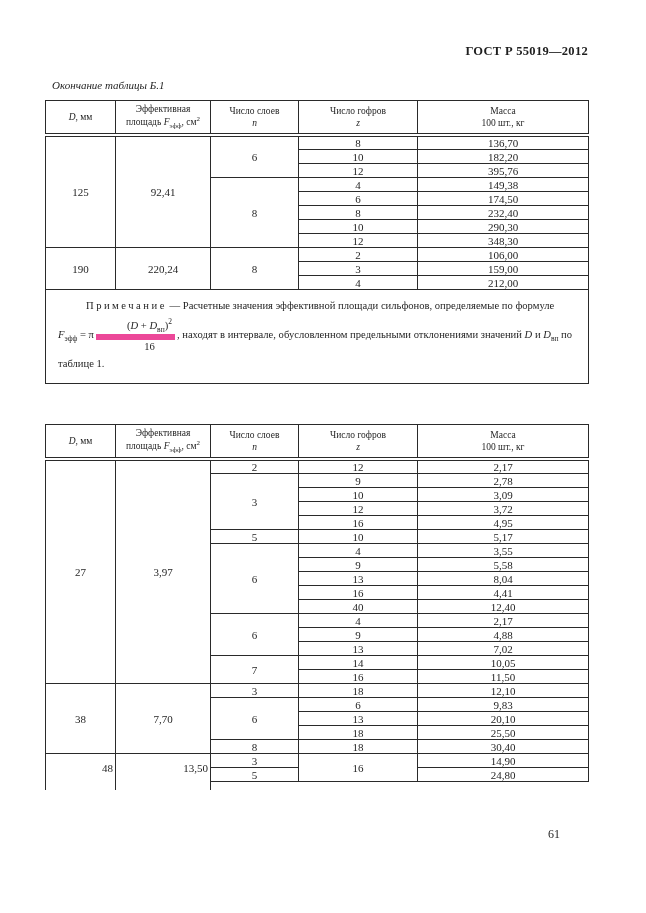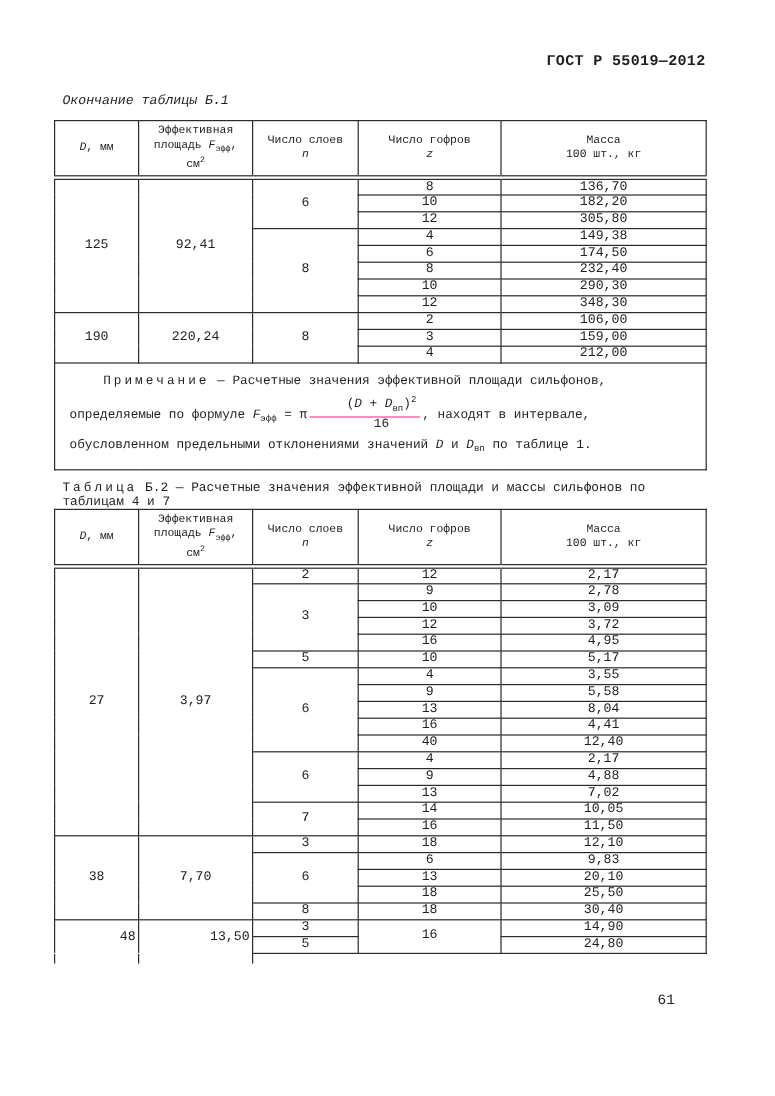--- a/index.html
+++ b/index.html
@@ -1,21 +1,21 @@
 <!DOCTYPE html>
 <html><head>
 <meta charset="utf-8">
 <style>
   * { margin:0; padding:0; box-sizing:border-box; }
   html,body { background:#e8e8e8; }
   .page {
     position:relative;
     width:646px; height:913px;
     background:#ffffff;
-    font-family:Liberation Mono, monospace;
+    font-family:Liberation Serif, serif;
     color:#1f1f1f;
     margin:0 auto;
     overflow:hidden;
   }
   .gost-header {
     position:absolute; top:44px; right:58px;
     font-size:12.5px; font-weight:bold;
     letter-spacing:0.3px;
   }
   .caption-b1 {
@@ -69,21 +69,21 @@
   .frm { white-space:nowrap; }
   .frac {
     display:inline-block;
     vertical-align:middle;
     text-align:center;
     line-height:1.25;
     margin:0 2px;
   }
   .frac .num {
     display:block;
-    border-bottom:1px solid #ec4899;
+    border-bottom:6px solid #ec4899;
     padding:0 3px;
   }
   .frac .den { display:block; }
   .stub-row { position:relative; height:9px; }
   .stub { position:absolute; top:0; width:1px; height:8px; background:#2a2a2a; }
   .page-number {
     position:absolute; left:548px; top:827px;
     font-size:12px;
   }
 </style>
@@ -121,21 +121,21 @@
             <td rowspan="3">6</td>
             <td>8</td>
             <td>136,70</td>
           </tr>
           <tr>
             <td>10</td>
             <td>182,20</td>
           </tr>
           <tr>
             <td>12</td>
-            <td>305,80</td>
+            <td>395,76</td>
           </tr>
           <tr>
             <td rowspan="5">8</td>
             <td>4</td>
             <td>149,38</td>
           </tr>
           <tr>
             <td>6</td>
             <td>174,50</td>
           </tr>
@@ -170,23 +170,20 @@
         <tfoot>
           <tr>
             <td colspan="5" class="note-cell">
               <div class="indent"><span class="sp">Примечание</span> — Расчетные значения эффективной площади сильфонов, определяемые по формуле <span class="frm"><i>F</i><sub>эфф</sub> = π<span class="frac"><span class="num">(<i>D</i> + <i>D</i><sub>вп</sub>)<sup>2</sup></span><span class="den">16</span></span>,</span> находят в интервале, обусловленном предельными отклонениями значений <i>D</i> и <i>D</i><sub>вп</sub> по таблице 1.</div>
             </td>
           </tr>
         </tfoot>
       </table>
   </div>
 
-  <div class="caption-b2">
-    <span class="sp">Таблица</span><span> Б.2 — Расчетные значения эффективной площади и массы сильфонов по таблицам 4 и 7</span>
-  </div>
 
   <div class="tbl-wrap wrap-b2">
     <table id="table-b2">
         <colgroup>
           <col style="width: 70px;">
           <col style="width: 95px;">
           <col style="width: 88px;">
           <col style="width: 119px;">
           <col style="width: 171px;">
         </colgroup>

